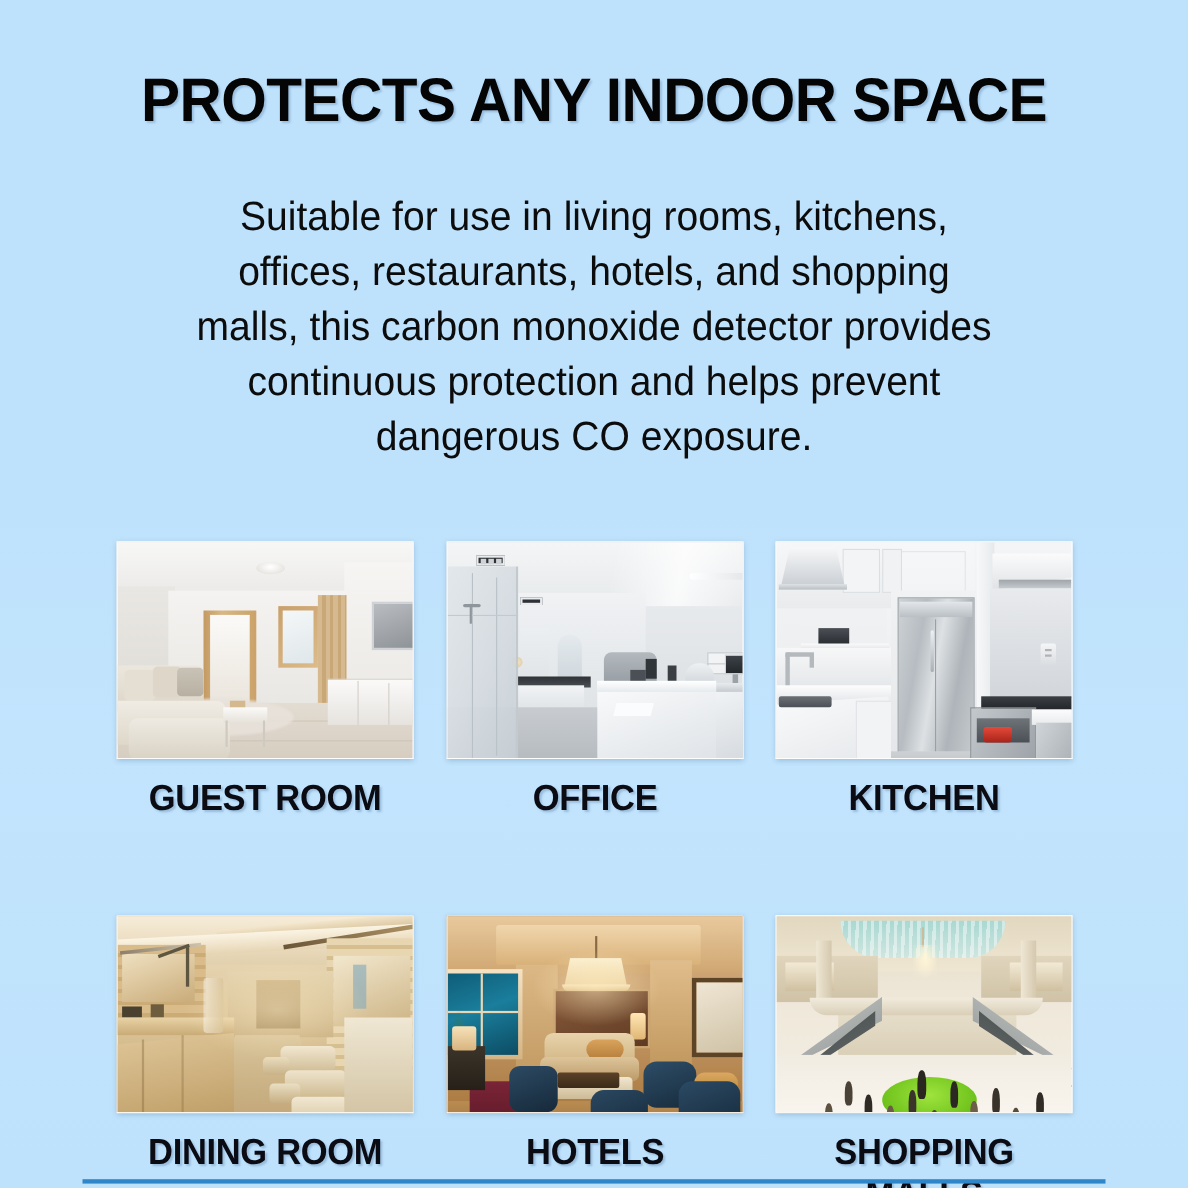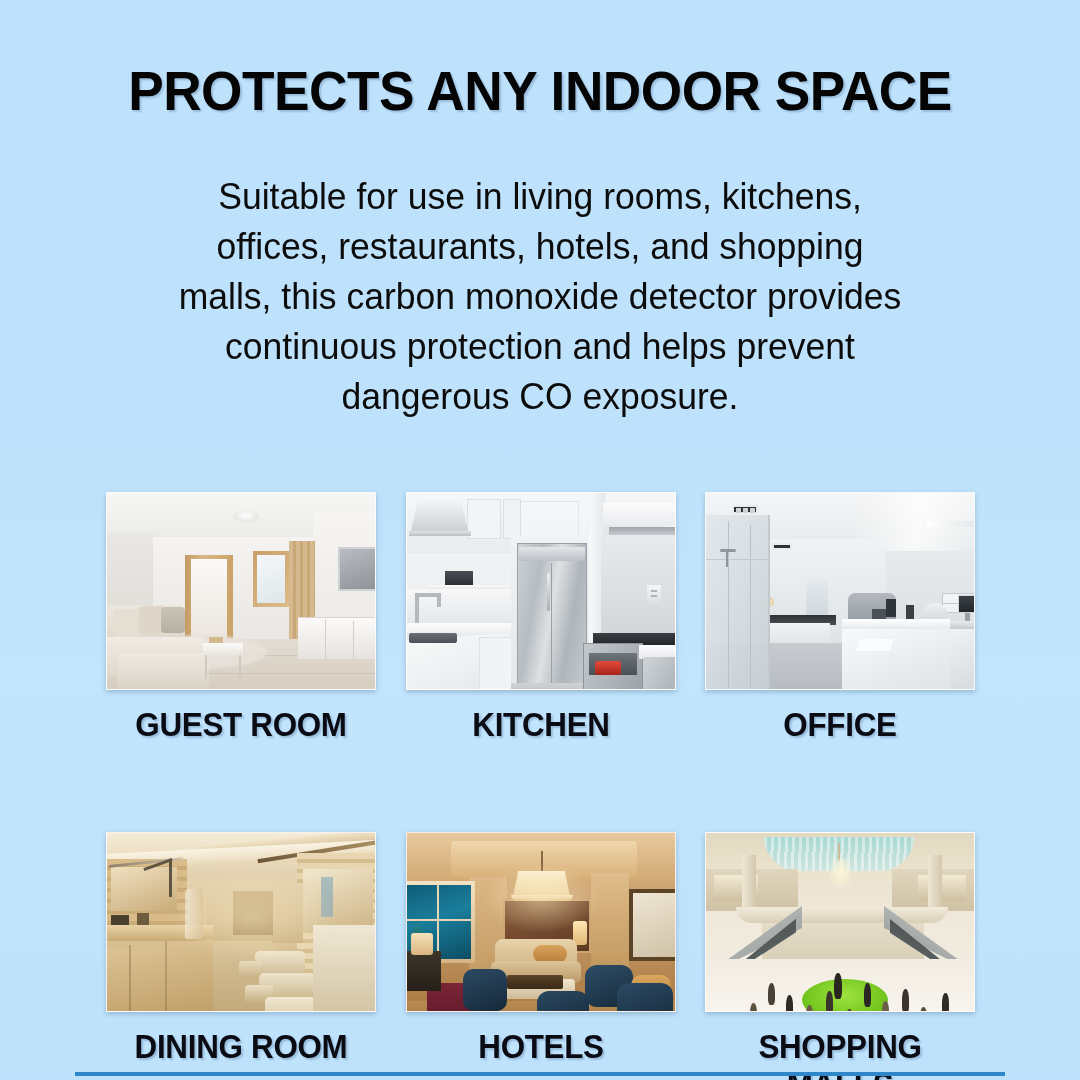--- a/index.html
+++ b/index.html
@@ -524,20 +524,62 @@
         <div class="sc g-sofa-d"></div>
         <div class="sc g-tbox"></div>
         <div class="sc g-table-top"></div>
         <div class="sc g-table-l1"></div>
         <div class="sc g-table-l2"></div>
       </div>
       <div class="caption">GUEST ROOM</div>
     </div>
 
     <div class="cell">
+      <div class="photo office">
+        <div class="sc o-ceiling"></div>
+        <div class="sc o-ceil-sl"></div>
+        <div class="sc o-wallback"></div>
+        <div class="sc o-door"></div>
+        <div class="sc o-arch"></div>
+        <div class="sc o-lampfar"></div>
+        <div class="sc o-deskfar"></div>
+        <div class="sc o-cabfar"></div>
+        <div class="sc o-floor"></div>
+        <div class="sc o-glass"></div>
+        <div class="sc o-gl1"></div>
+        <div class="sc o-gl2"></div>
+        <div class="sc o-gl3"></div>
+        <div class="sc o-handle"></div>
+        <div class="sc o-handle2"></div>
+        <div class="sc o-light1">
+            <i style="left:2px"></i>
+            <i style="left:9px"></i>
+            <i style="left:16px"></i>
+          </div>
+        <div class="sc o-light2"><i style="left:2px"></i><i style="left:8px"></i><i style="left:13px"></i></div>
+        <div class="sc o-light3"></div>
+        <div class="sc o-shelf"></div>
+        <div class="sc o-shelf-l"></div>
+        <div class="sc o-chairR"></div>
+        <div class="sc o-mon"></div>
+        <div class="sc o-mon-st"></div>
+        <div class="sc o-partition"></div>
+        <div class="sc o-blk3"></div>
+        <div class="sc o-blk1"></div>
+        <div class="sc o-blk2"></div>
+        <div class="sc o-deskR"></div>
+        <div class="sc o-cubB"></div>
+        <div class="sc o-cubA"></div>
+        <div class="sc o-cubA-t"></div>
+        <div class="sc o-paper"></div>
+      </div>
+      <div class="caption">OFFICE</div>
+    </div>
+
+    <div class="cell">
       <div class="photo kitch">
         <div class="sc k-wallmid"></div>
         <div class="sc k-wallpanel"></div>
         <div class="sc k-upper"></div>
         <div class="sc k-cab-a"></div>
         <div class="sc k-cab-b"></div>
         <div class="sc k-hood"></div>
         <div class="sc k-hood-lip"></div>
         <div class="sc k-shelf"></div>
         <div class="sc k-box"></div>
@@ -565,62 +607,20 @@
         <div class="sc k-cooktop"></div>
         <div class="sc k-range"></div>
         <div class="sc k-range-win"></div>
         <div class="sc k-red"></div>
         <div class="sc k-counter2"></div>
         <div class="sc k-dish"></div>
       </div>
       <div class="caption">KITCHEN</div>
     </div>
 
-    <div class="cell">
-      <div class="photo office">
-        <div class="sc o-ceiling"></div>
-        <div class="sc o-ceil-sl"></div>
-        <div class="sc o-wallback"></div>
-        <div class="sc o-door"></div>
-        <div class="sc o-arch"></div>
-        <div class="sc o-lampfar"></div>
-        <div class="sc o-deskfar"></div>
-        <div class="sc o-cabfar"></div>
-        <div class="sc o-floor"></div>
-        <div class="sc o-glass"></div>
-        <div class="sc o-gl1"></div>
-        <div class="sc o-gl2"></div>
-        <div class="sc o-gl3"></div>
-        <div class="sc o-handle"></div>
-        <div class="sc o-handle2"></div>
-        <div class="sc o-light1">
-            <i style="left:2px"></i>
-            <i style="left:9px"></i>
-            <i style="left:16px"></i>
-          </div>
-        <div class="sc o-light2"><i style="left:2px"></i><i style="left:8px"></i><i style="left:13px"></i></div>
-        <div class="sc o-light3"></div>
-        <div class="sc o-shelf"></div>
-        <div class="sc o-shelf-l"></div>
-        <div class="sc o-chairR"></div>
-        <div class="sc o-mon"></div>
-        <div class="sc o-mon-st"></div>
-        <div class="sc o-partition"></div>
-        <div class="sc o-blk3"></div>
-        <div class="sc o-blk1"></div>
-        <div class="sc o-blk2"></div>
-        <div class="sc o-deskR"></div>
-        <div class="sc o-cubB"></div>
-        <div class="sc o-cubA"></div>
-        <div class="sc o-cubA-t"></div>
-        <div class="sc o-paper"></div>
-      </div>
-      <div class="caption">OFFICE</div>
-    </div>
-
   </div>
 
   <div class="row">
 
     <div class="cell">
       <div class="photo tall dining">
         <div class="sc d-ceiling"></div>
         <div class="sc d-beam2"></div>
         <div class="sc d-beam"></div>
         <div class="sc d-strip"></div>

